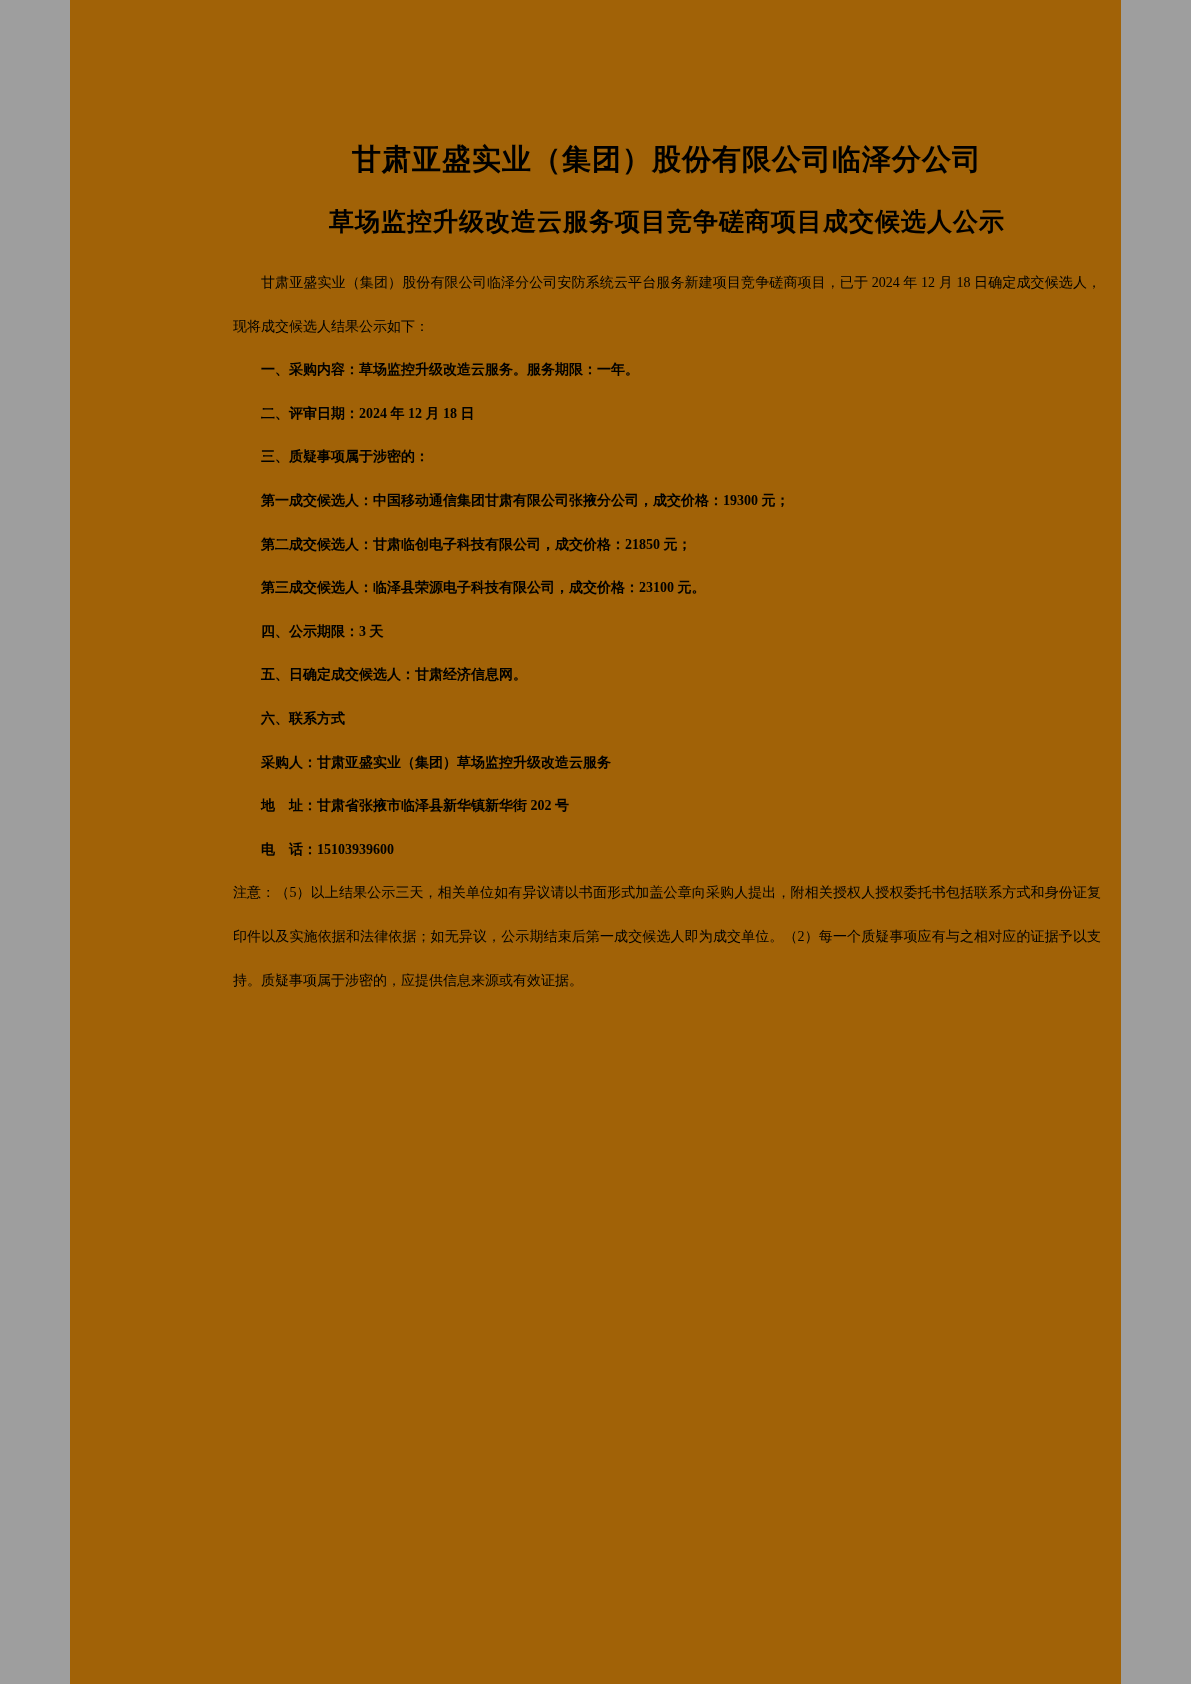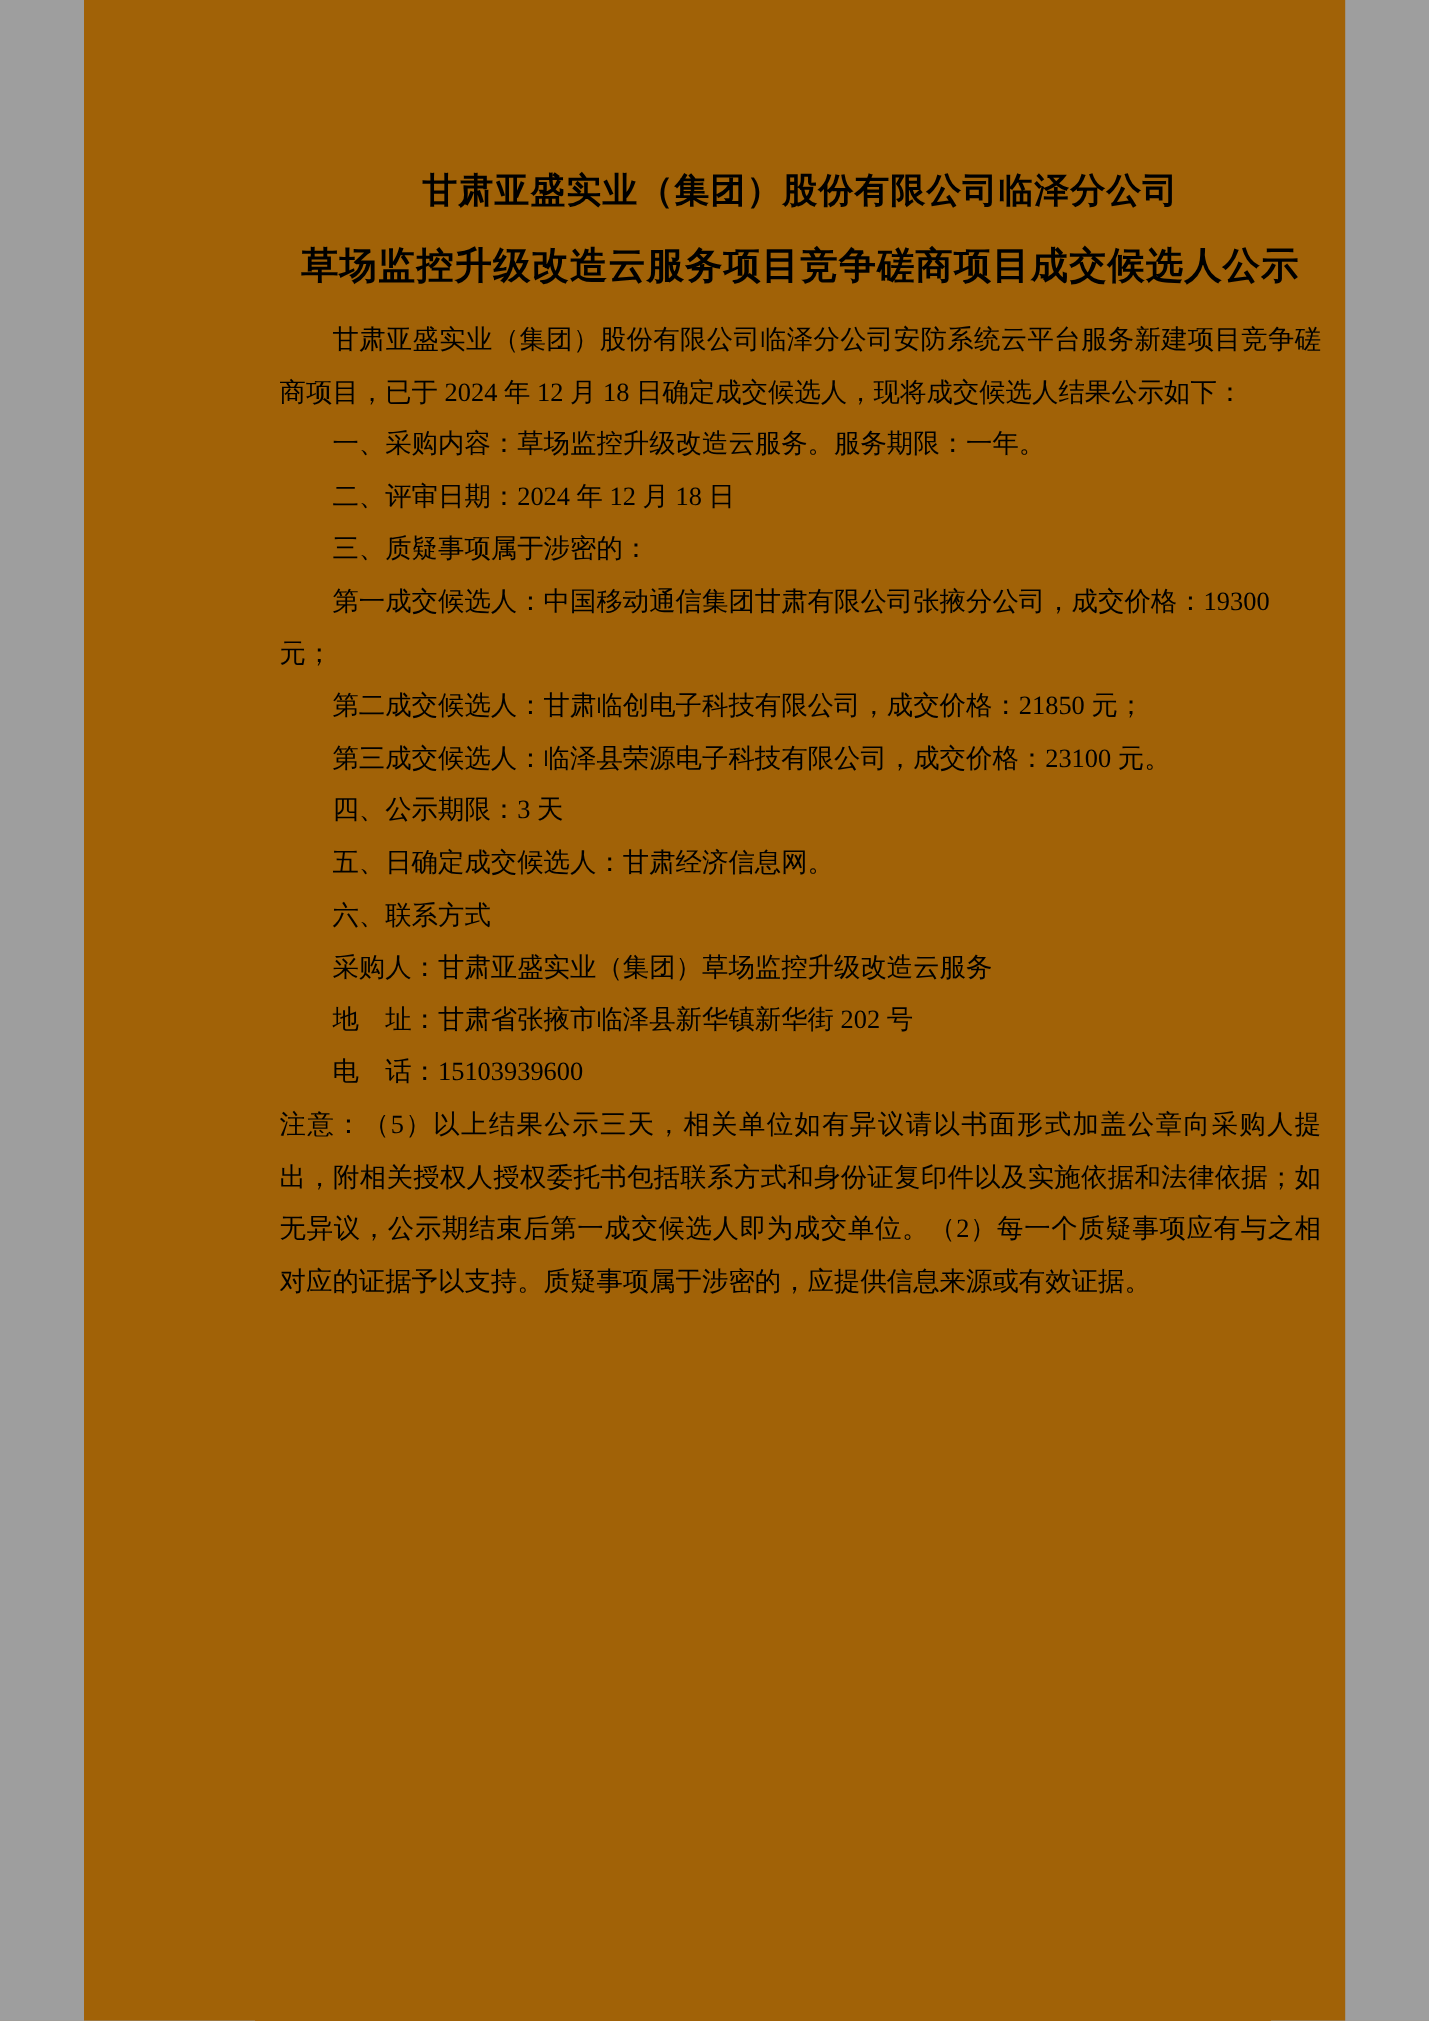--- a/index.html
+++ b/index.html
@@ -25,43 +25,44 @@
   }
   .doc-title {
     font-size: 29px;
     font-weight: bold;
     line-height: 36px;
     text-align: center;
     letter-spacing: 1px;
     font-family: "Liberation Serif", "DejaVu Serif", serif;
   }
   .doc-subtitle {
-    font-size: 31px;
+    font-size: 25px;
     font-weight: bold;
     line-height: 36px;
     text-align: center;
     letter-spacing: 1px;
     margin-top: 27px;
     font-family: "Liberation Serif", "DejaVu Serif", serif;
   }
   .body-text {
     margin-top: 21px;
   }
   .body-text p {
-    font-size: 22px;
+    font-size: 14px;
     line-height: 43.6px;
     text-align: justify;
     word-break: break-all;
   }
   p.intro {
     text-indent: 2em;
   }
   p.list-line {
     text-indent: 2em;
     text-align: left;
+    font-weight: bold;
   }
   p.notice {
     text-indent: 0;
   }
 </style>
 </head>
 <body>
 
 <div class="page">
   <div class="content">

